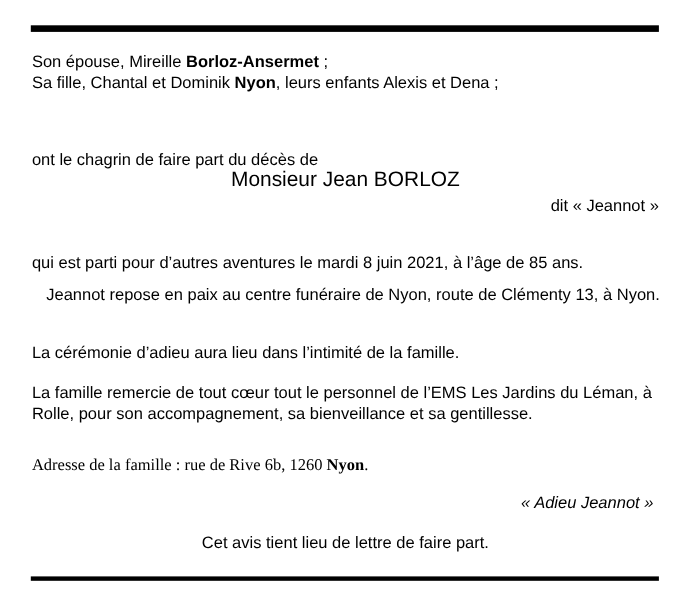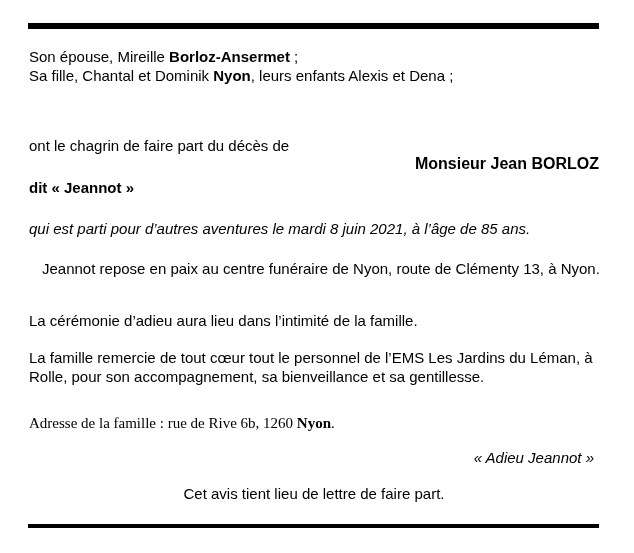--- a/index.html
+++ b/index.html
@@ -29,31 +29,31 @@
 
   .block {
     position: absolute;
     left: 29px;
     width: 570px;
   }
   .family   { top: 47px; }
   .intro    { top: 136px; }
   .name {
     top: 154px;
-    text-align: right;
-    font-weight: bold;
-    font-size: 16px;
+    text-align: center;
+    font-weight: normal;
+    font-size: 19px;
     line-height: 20px;
   }
   .nickname {
     top: 178px;
-    text-align: left;
-    font-weight: bold;
+    text-align: right;
+    font-weight: normal;
   }
-  .death    { top: 219px; font-style: italic; }
+  .death    { top: 230px; }
   .repose   { top: 259px; margin-left: 13px; }
   .ceremony { top: 311px; }
   .thanks   { top: 348px; }
   .address  { top: 414px; font-family: Liberation Serif, serif; }
   .farewell {
     top: 448px;
     width: 565px;
     text-align: right;
     font-style: italic;
   }

